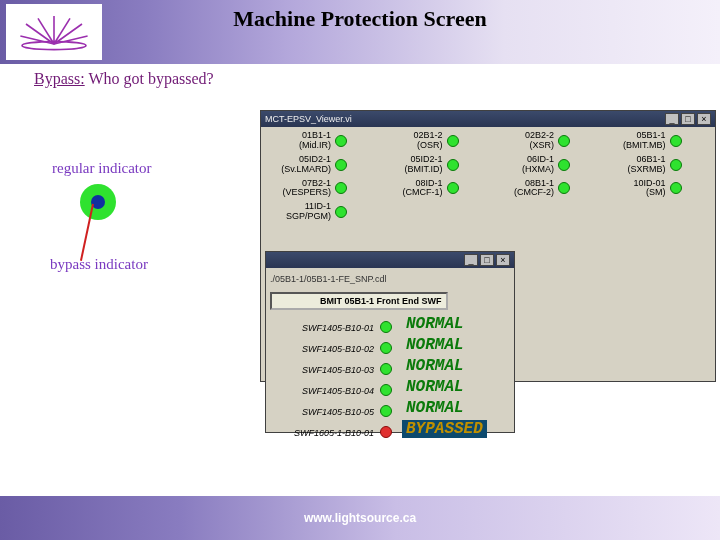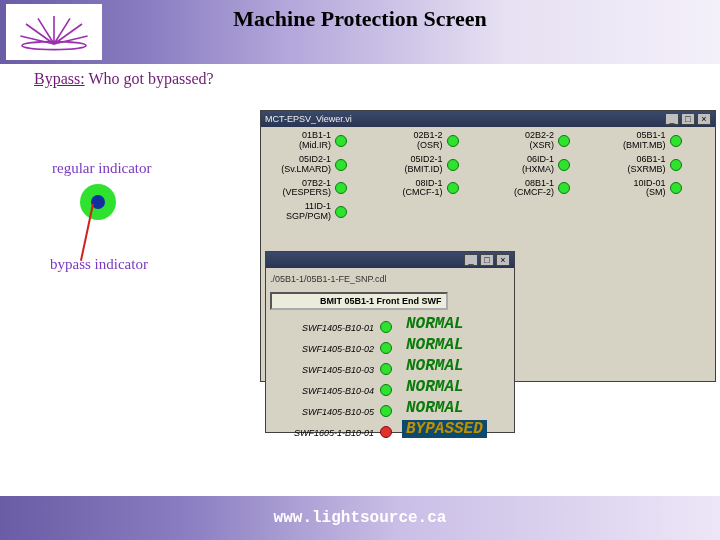--- a/index.html
+++ b/index.html
@@ -117,22 +117,22 @@
   }
   .status.n { color:#0a7a0a; }
   .status.b { color:#c09000; background:#0c4a6e; }
   
   .footer {
     position:absolute; left:0; right:0; bottom:0; height:44px;
     background: linear-gradient(90deg,#6a5ca5 0%, #897cc0 25%, #c9bee6 55%, #ede6f7 100%);
     display:flex; align-items:center; justify-content:center;
   }
   .footer-txt {
-    font-family: Liberation Mono, monospace;
-    font-weight:bold; color:#fff; font-size:16px;
+    font-family: Liberation Sans, sans-serif;
+    font-weight:bold; color:#fff; font-size:12px;
   }
 </style>
 </head>
 <body>
 
 <div class="banner">
   <div class="logo-box">
     <svg viewBox="0 0 100 50">
       <g stroke="#9b2fae" stroke-width="2" fill="none">
         <path d="M50 40 L50 5"></path>

